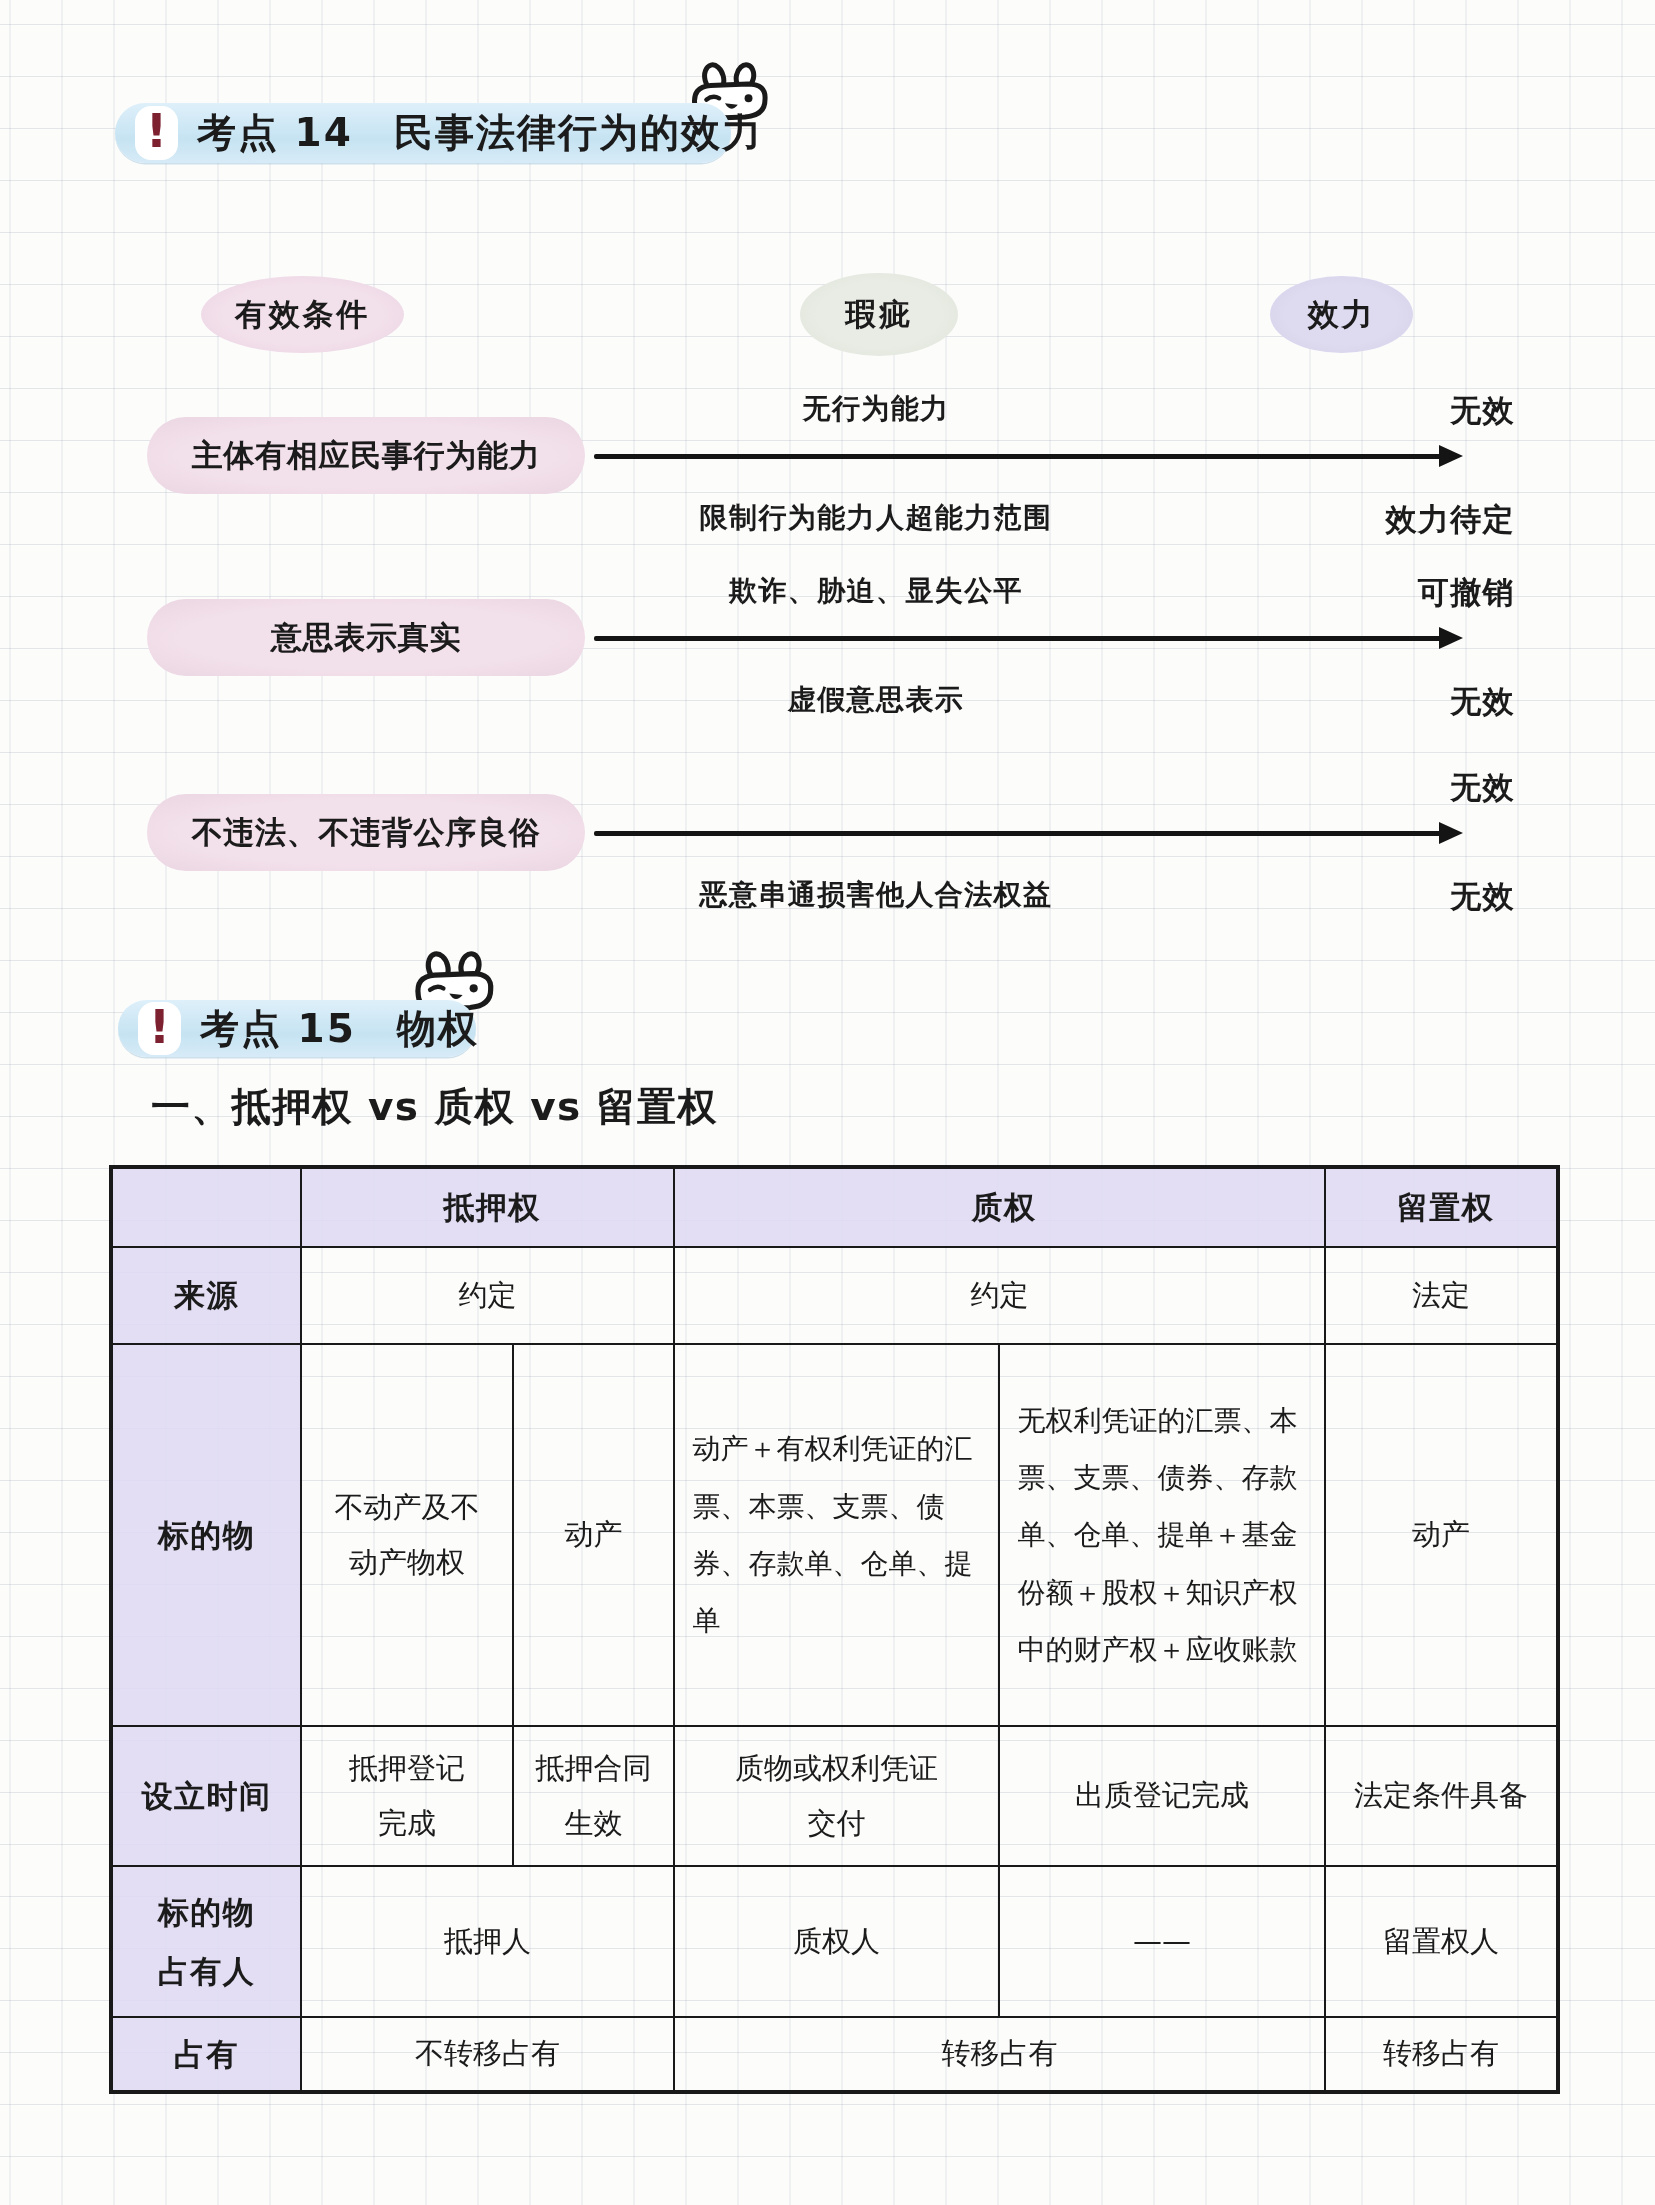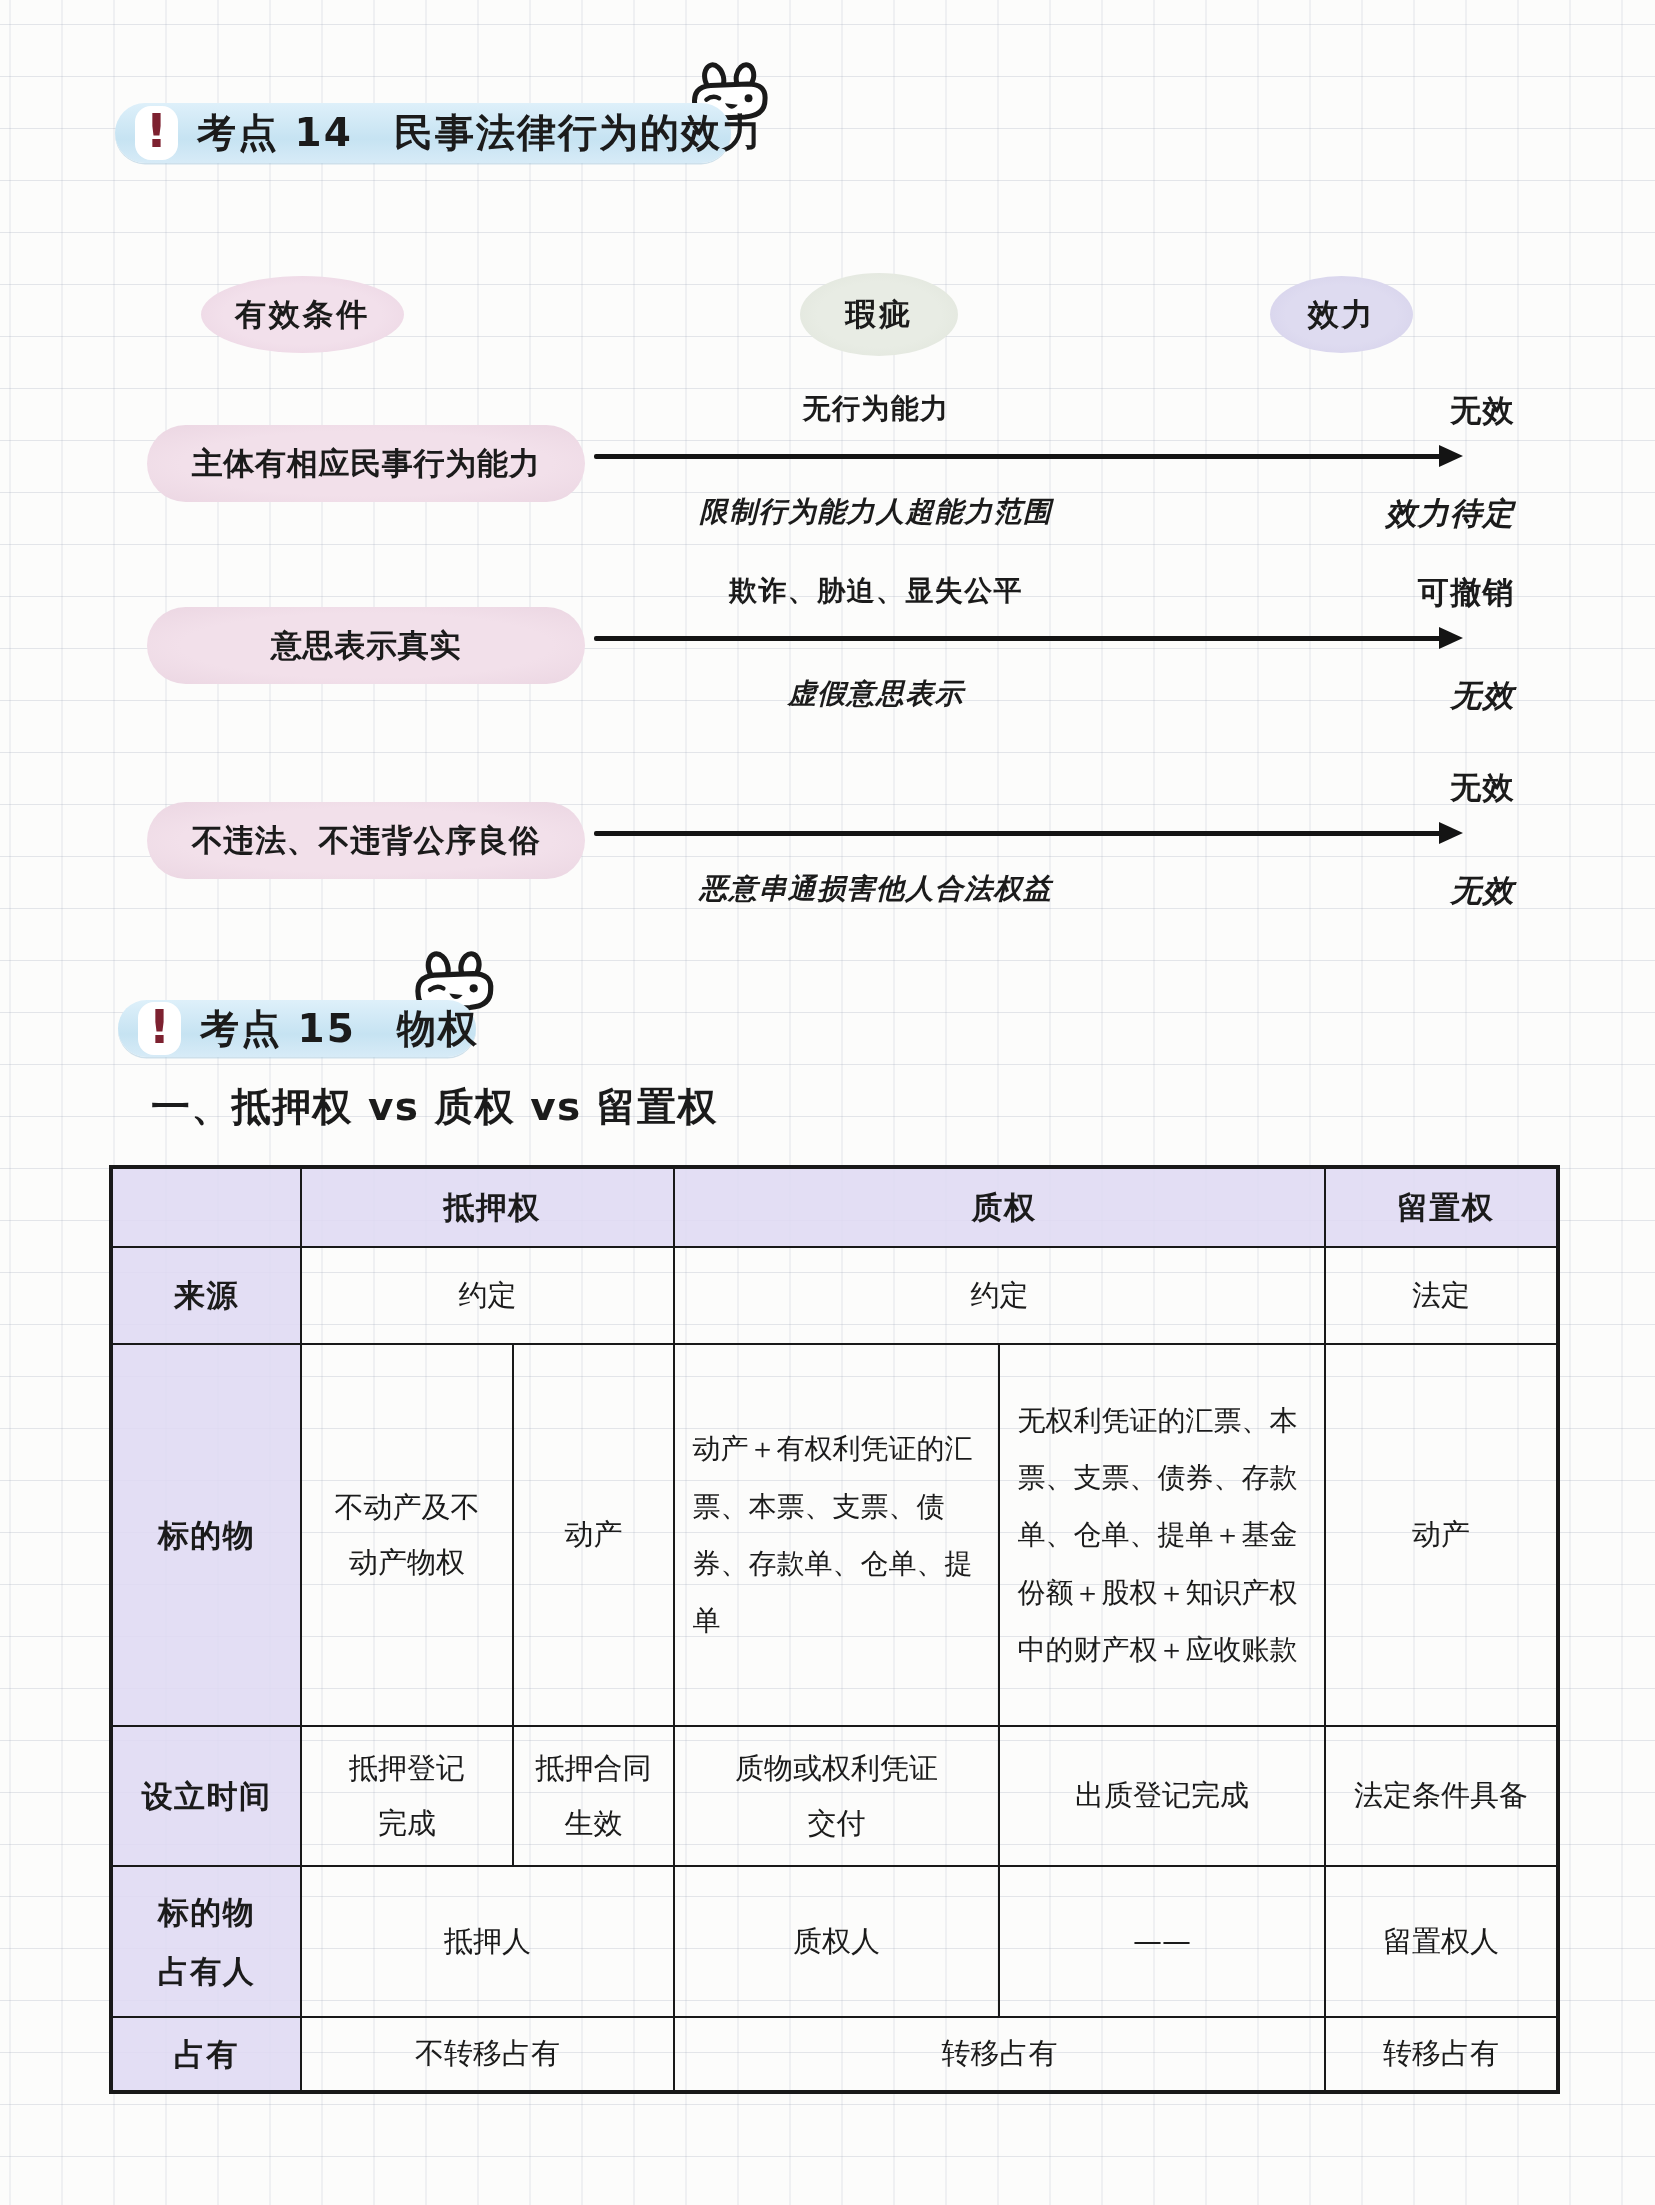--- a/index.html
+++ b/index.html
@@ -35,27 +35,27 @@
     background:radial-gradient(ellipse at center,#f2e0eb 55%,#ead3e1 100%);}
   .oval-defect{left:800px;top:273px;width:158px;height:83px;
     background:radial-gradient(ellipse at center,#e8ece4 55%,#dfe4da 100%);}
   .oval-effect{left:1270px;top:276px;width:143px;height:77px;
     background:radial-gradient(ellipse at center,#dedbf0 55%,#d3cfe9 100%);}
   .drow{position:absolute;left:0;width:1655px;height:142px;}
   .cond-pill{
     position:absolute;left:147px;top:31px;width:438px;height:77px;border-radius:39px;
     background:radial-gradient(ellipse at center,#f2e0ea 60%,#ebd6e2 100%);
     display:flex;align-items:center;justify-content:center;
-    font-size:31px;font-weight:700;letter-spacing:0.7px;white-space:nowrap;margin-top:8px;
+    font-size:31px;font-weight:700;letter-spacing:0.7px;white-space:nowrap;
   }
   .defect{position:absolute;left:609px;width:534px;text-align:center;
     font-size:28px;font-weight:600;letter-spacing:1.4px;white-space:nowrap;}
   .effect{position:absolute;left:1238px;width:277px;text-align:right;
     font-size:31px;font-weight:600;letter-spacing:1.4px;white-space:nowrap;}
-  .above{top:4px;} .below{top:107px;font-style:italic;}
+  .above{top:4px;} .below{top:113px;}
   .arrow{position:absolute;left:594px;top:68px;width:847px;height:4.7px;background:#141414;border-radius:2px;}
   .arrow .head{
     position:absolute;right:-21.6px;top:-9.5px;width:0;height:0;
     border-left:24px solid #141414;border-top:11.5px solid transparent;border-bottom:11.5px solid transparent;
   }
   
   .subtitle{position:absolute;left:135px;top:1080px;font-size:39px;font-weight:800;letter-spacing:1.4px;margin-left:16px;}
   
   .cmp-table{
     position:absolute;left:109px;top:1165px;width:1447px;height:925px;

